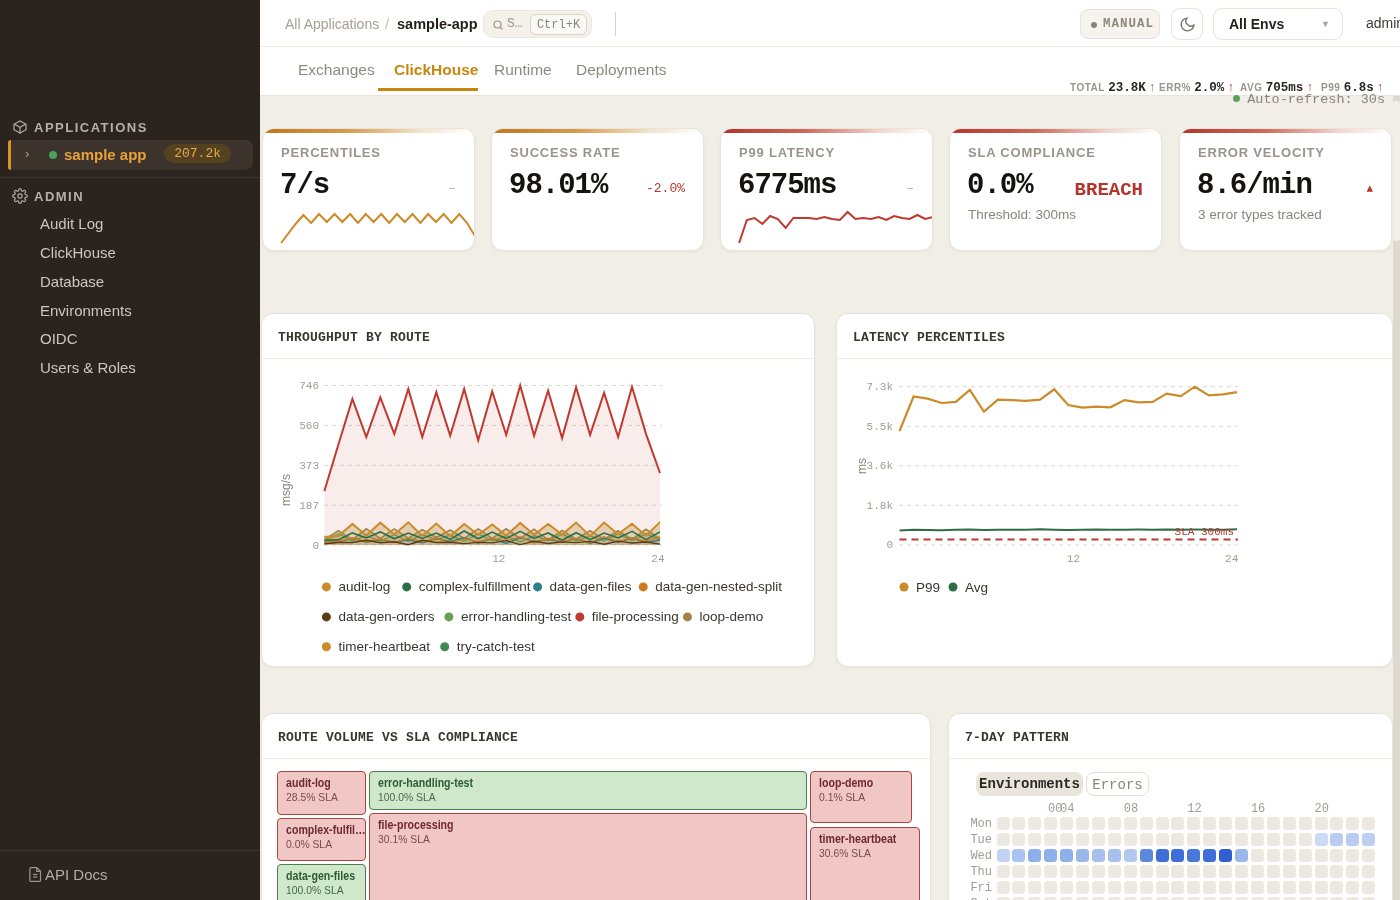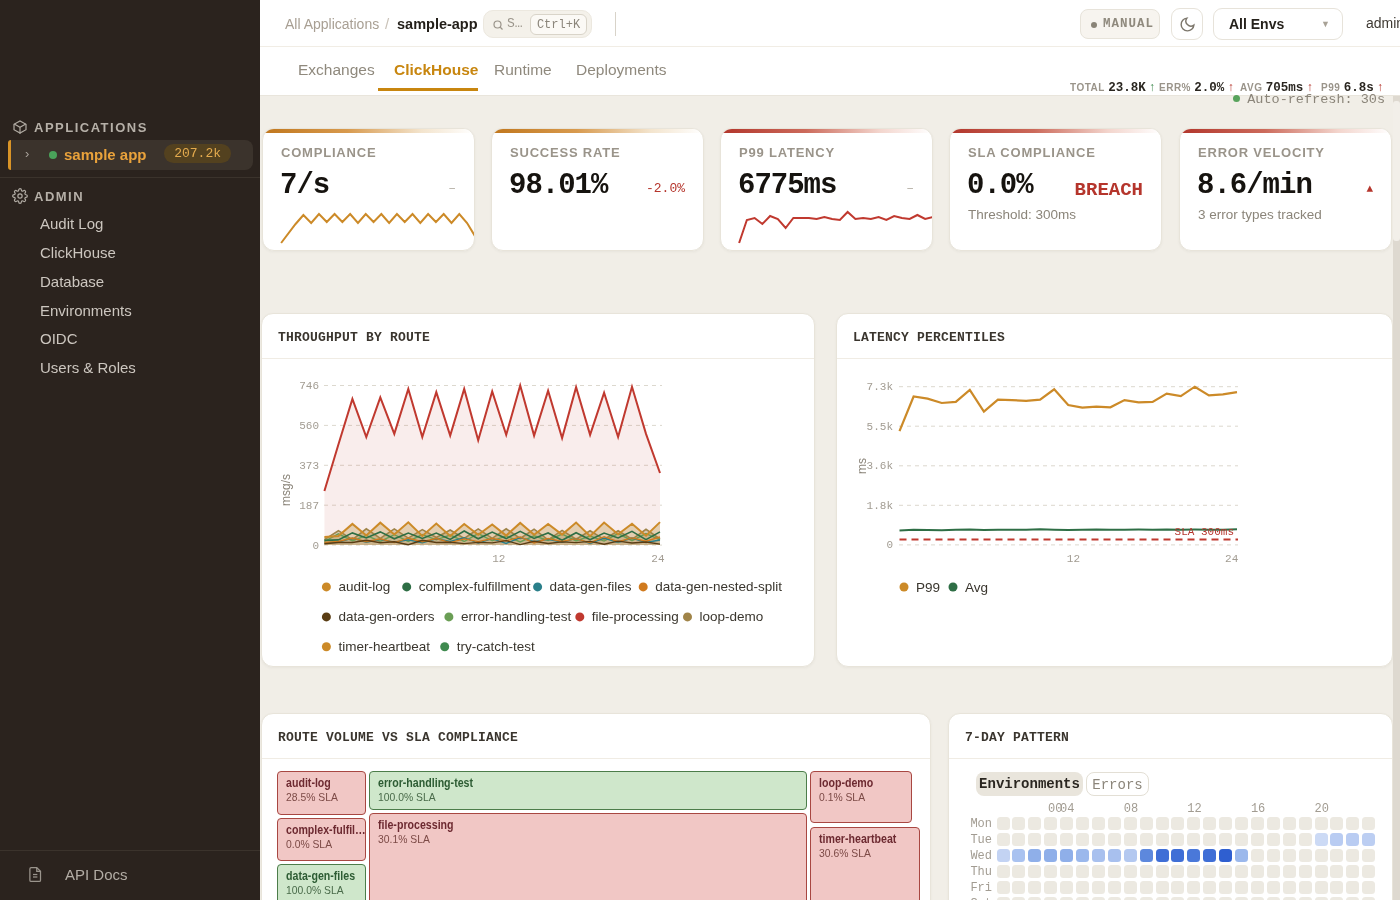--- a/index.html
+++ b/index.html
@@ -20,21 +20,21 @@
 #filter .ph { position:absolute; left:39px; top:6px; color:#8d867c; font-size:14px; }
 #filter svg { position:absolute; left:17px; top:7px; }
 .sect { position:absolute; left:12px; color:#b6b0a8; font-size:13px; font-weight:bold; letter-spacing:1.5px; display:flex; align-items:center; gap:6px; }
 #app-row { position:absolute; left:8px; top:140px; width:245px; height:30px; background:#3b332c; border-left:3px solid #d99427; border-radius:3px 8px 8px 3px; }
 #app-row .chev { position:absolute; left:14px; top:6px; color:#a9a39b; font-size:13px; }
 #app-row .dot { position:absolute; left:38px; top:11px; width:8px; height:8px; border-radius:50%; background:#4aa35a; }
 #app-row .nm { position:absolute; left:53px; top:6px; color:#e9a23b; font-size:15px; font-weight:bold; }
 #app-row .badge { position:absolute; right:22px; top:4px; background:#53411f; border-radius:11px; padding:2px 10px; color:#e3aa4e; font-family:"Liberation Mono",monospace; font-size:13px; }
 .sb-div { position:absolute; left:0; width:260px; height:1px; background:#3b332c; }
 .sb-item { position:absolute; left:40px; color:#ccc6bf; font-size:15px; }
-#api-docs { position:absolute; left:28px; top:866px; color:#b3ada5; font-size:15px; display:flex; gap:22px; align-items:center;}
+#api-docs { position:absolute; left:28px; top:866px; color:#b3ada5; font-size:15px; display:flex; gap:2px; align-items:center;}
 
 
 #topbar { position:absolute; left:260px; top:0; width:1140px; height:96px; background:#ffffff; border-bottom:1px solid #e9e5dc; }
 #tb1 { position:absolute; left:0; top:0; width:1140px; height:47px; border-bottom:1px solid #f1ede5; }
 .crumb1 { position:absolute; left:25px; top:16px; color:#a89f93; font-size:14px; }
 .crumb-sl { position:absolute; left:125px; top:15px; color:#c9c2b8; font-size:15px;}
 .crumb2 { position:absolute; left:137px; top:16px; color:#221e18; font-size:14.5px; font-weight:bold; }
 #search { position:absolute; left:223px; top:10px; width:109px; height:28px; background:#f4f1ea; border:1px solid #ece8df; border-radius:10px; }
 #search .s { position:absolute; left:23px; top:5px; font-family:"Liberation Mono",monospace; font-size:13px; color:#9a948a; }
 #search .kbd { position:absolute; left:46px; top:3px; width:57px; height:21px; border:1px solid #d9d4c9; border-radius:6px; background:#fbf9f5; color:#8b857a; font-family:"Liberation Mono",monospace; font-size:12px; text-align:center; line-height:20px; }
@@ -175,21 +175,21 @@
   <div class="stat" style="left:810px;"><span class="lb">TOTAL</span> <span class="v">23.8K</span> <span class="up-g">↑</span></div>
   <div class="stat" style="left:899px;"><span class="lb">ERR%</span> <span class="v">2.0%</span> <span class="up-r">↑</span></div>
   <div class="stat" style="left:980px;"><span class="lb">AVG</span> <span class="v">705ms</span> <span class="up-r">↑</span></div>
   <div class="stat" style="left:1061px;"><span class="lb">P99</span> <span class="v">6.8s</span> <span class="up-r">↑</span></div>
 </div>
 
 <div id="autorefresh"><span class="dot"></span>Auto-refresh: 30s</div>
 
 <div class="card kpi" style="left:262px; top:128px;">
   <div class="bar bar-o"></div>
-  <div class="lb">COMPLIANCE</div>
+  <div class="lb">PERCENTILES</div>
   <div class="v">7/s</div>
   <div class="side" style="color:#b5afa5;">–</div>
   <svg class="abs" style="left:17px; top:77px;" width="196" height="40" viewBox="0 0 176 40" preserveAspectRatio="none" fill="none">
     <polyline points="1,37 14,18 21,9 28,17 35,8 42,16 49,8 56,16 63,8 70,17 77,8 84,16 91,8 98,17 105,8 112,16 119,8 126,17 133,8 140,16 147,8 154,17 161,8 168,17 175,30" stroke="#cc8a28" stroke-width="2" vector-effect="non-scaling-stroke"></polyline>
   </svg>
 </div>
 <div class="card kpi" style="left:491px; top:128px;">
   <div class="bar bar-o"></div>
   <div class="lb">SUCCESS RATE</div>
   <div class="v">98.01%</div>

